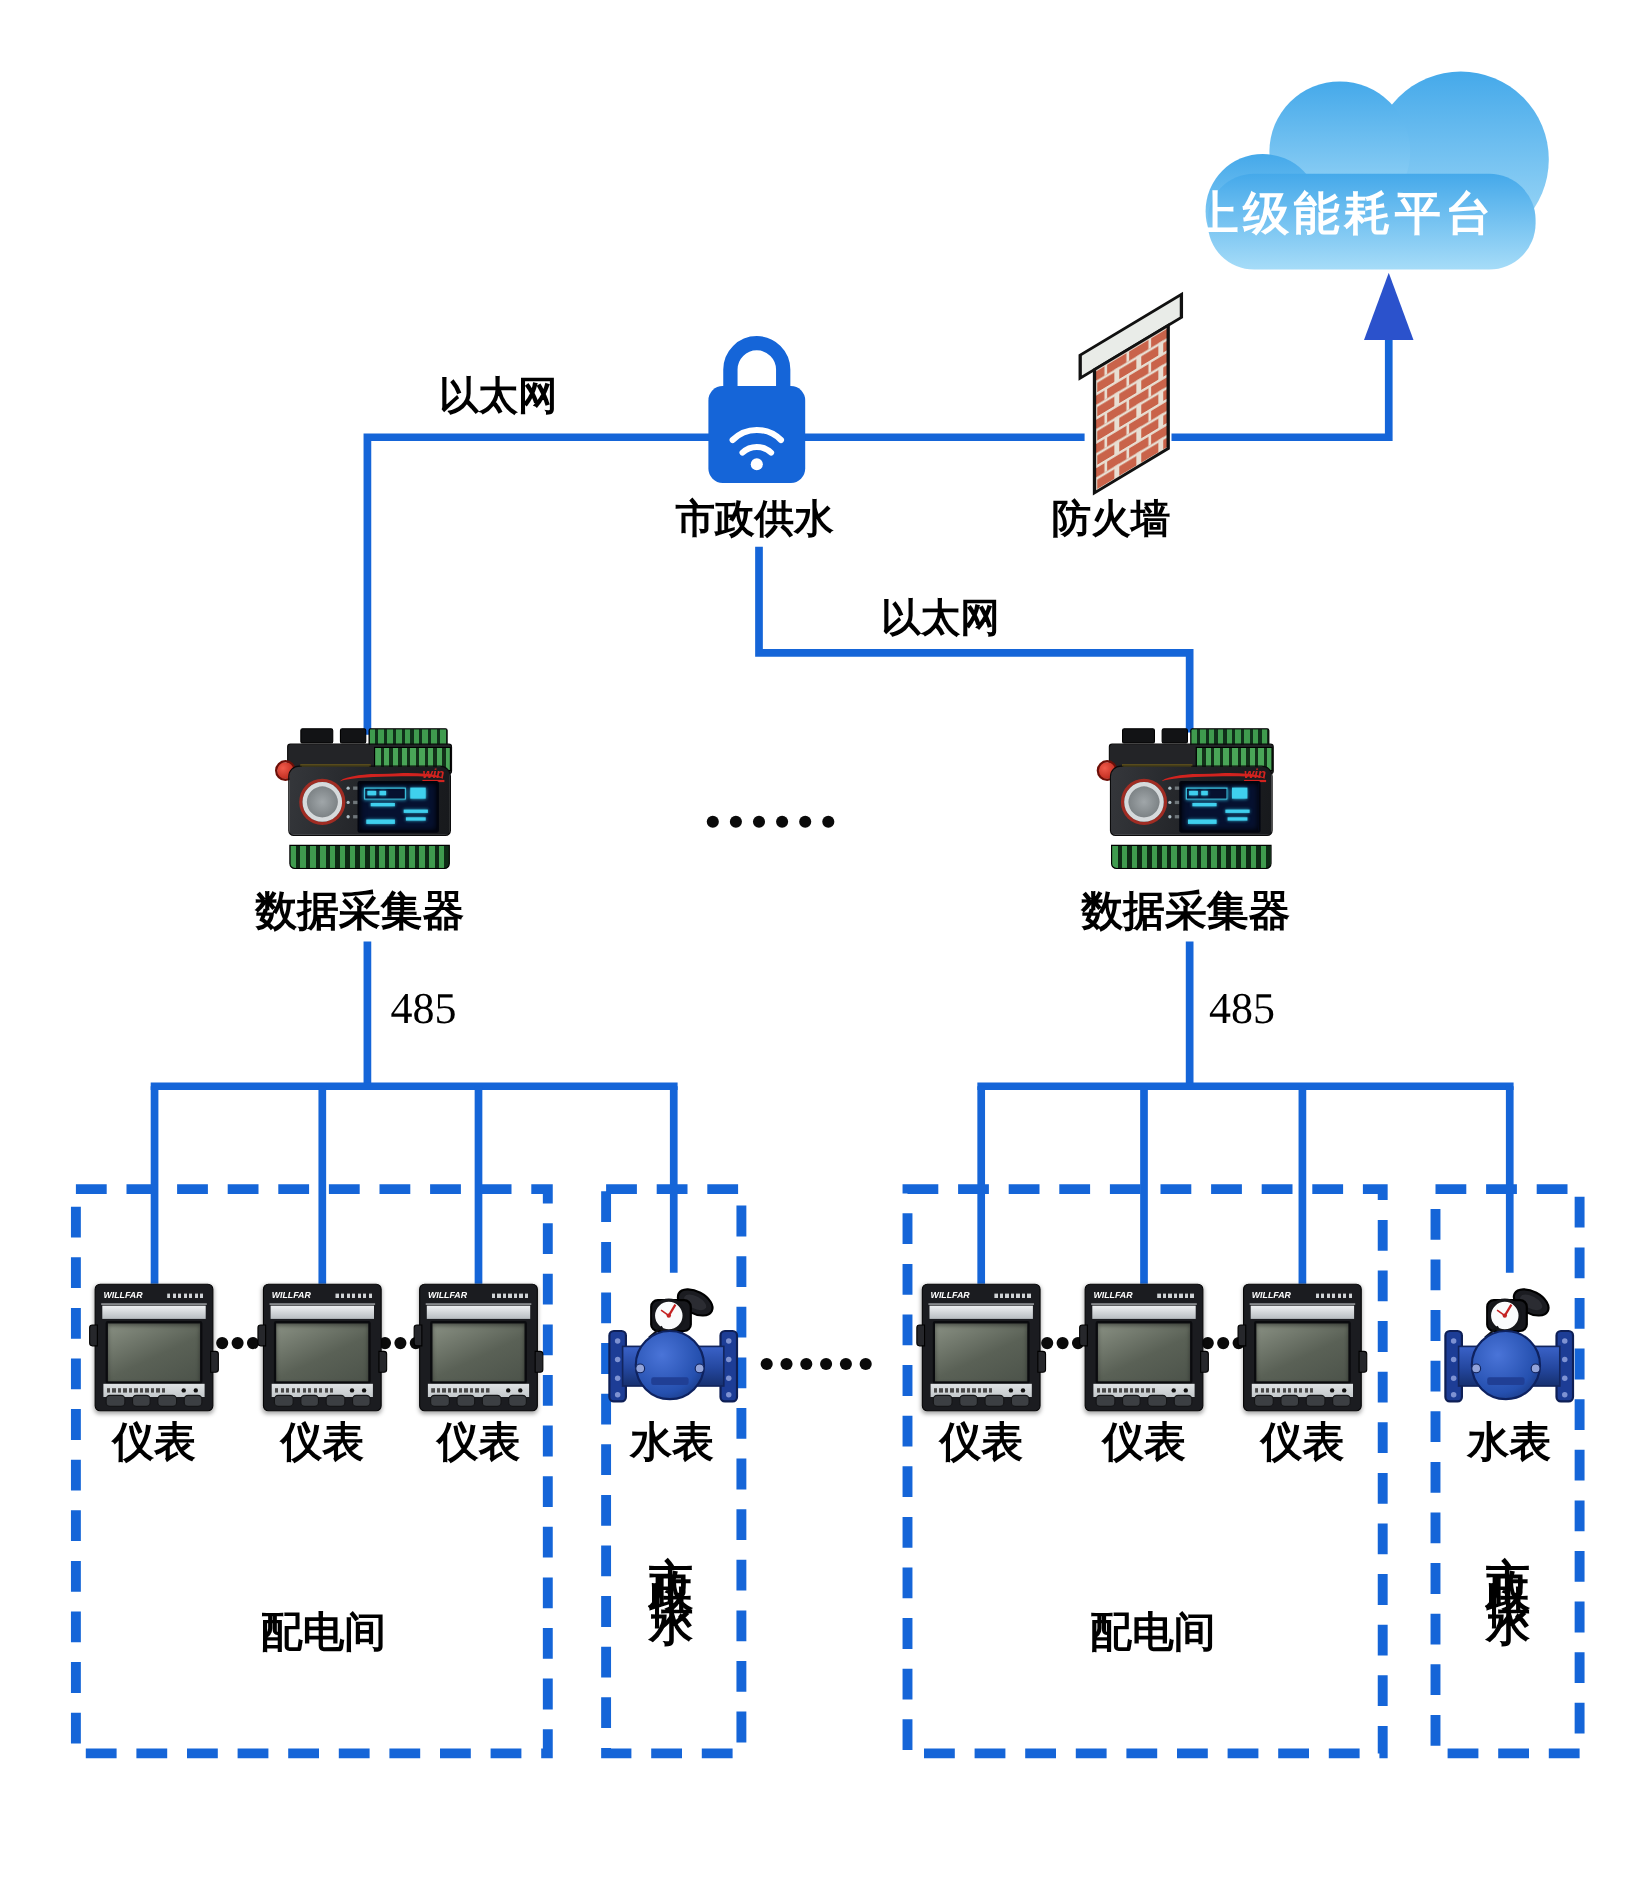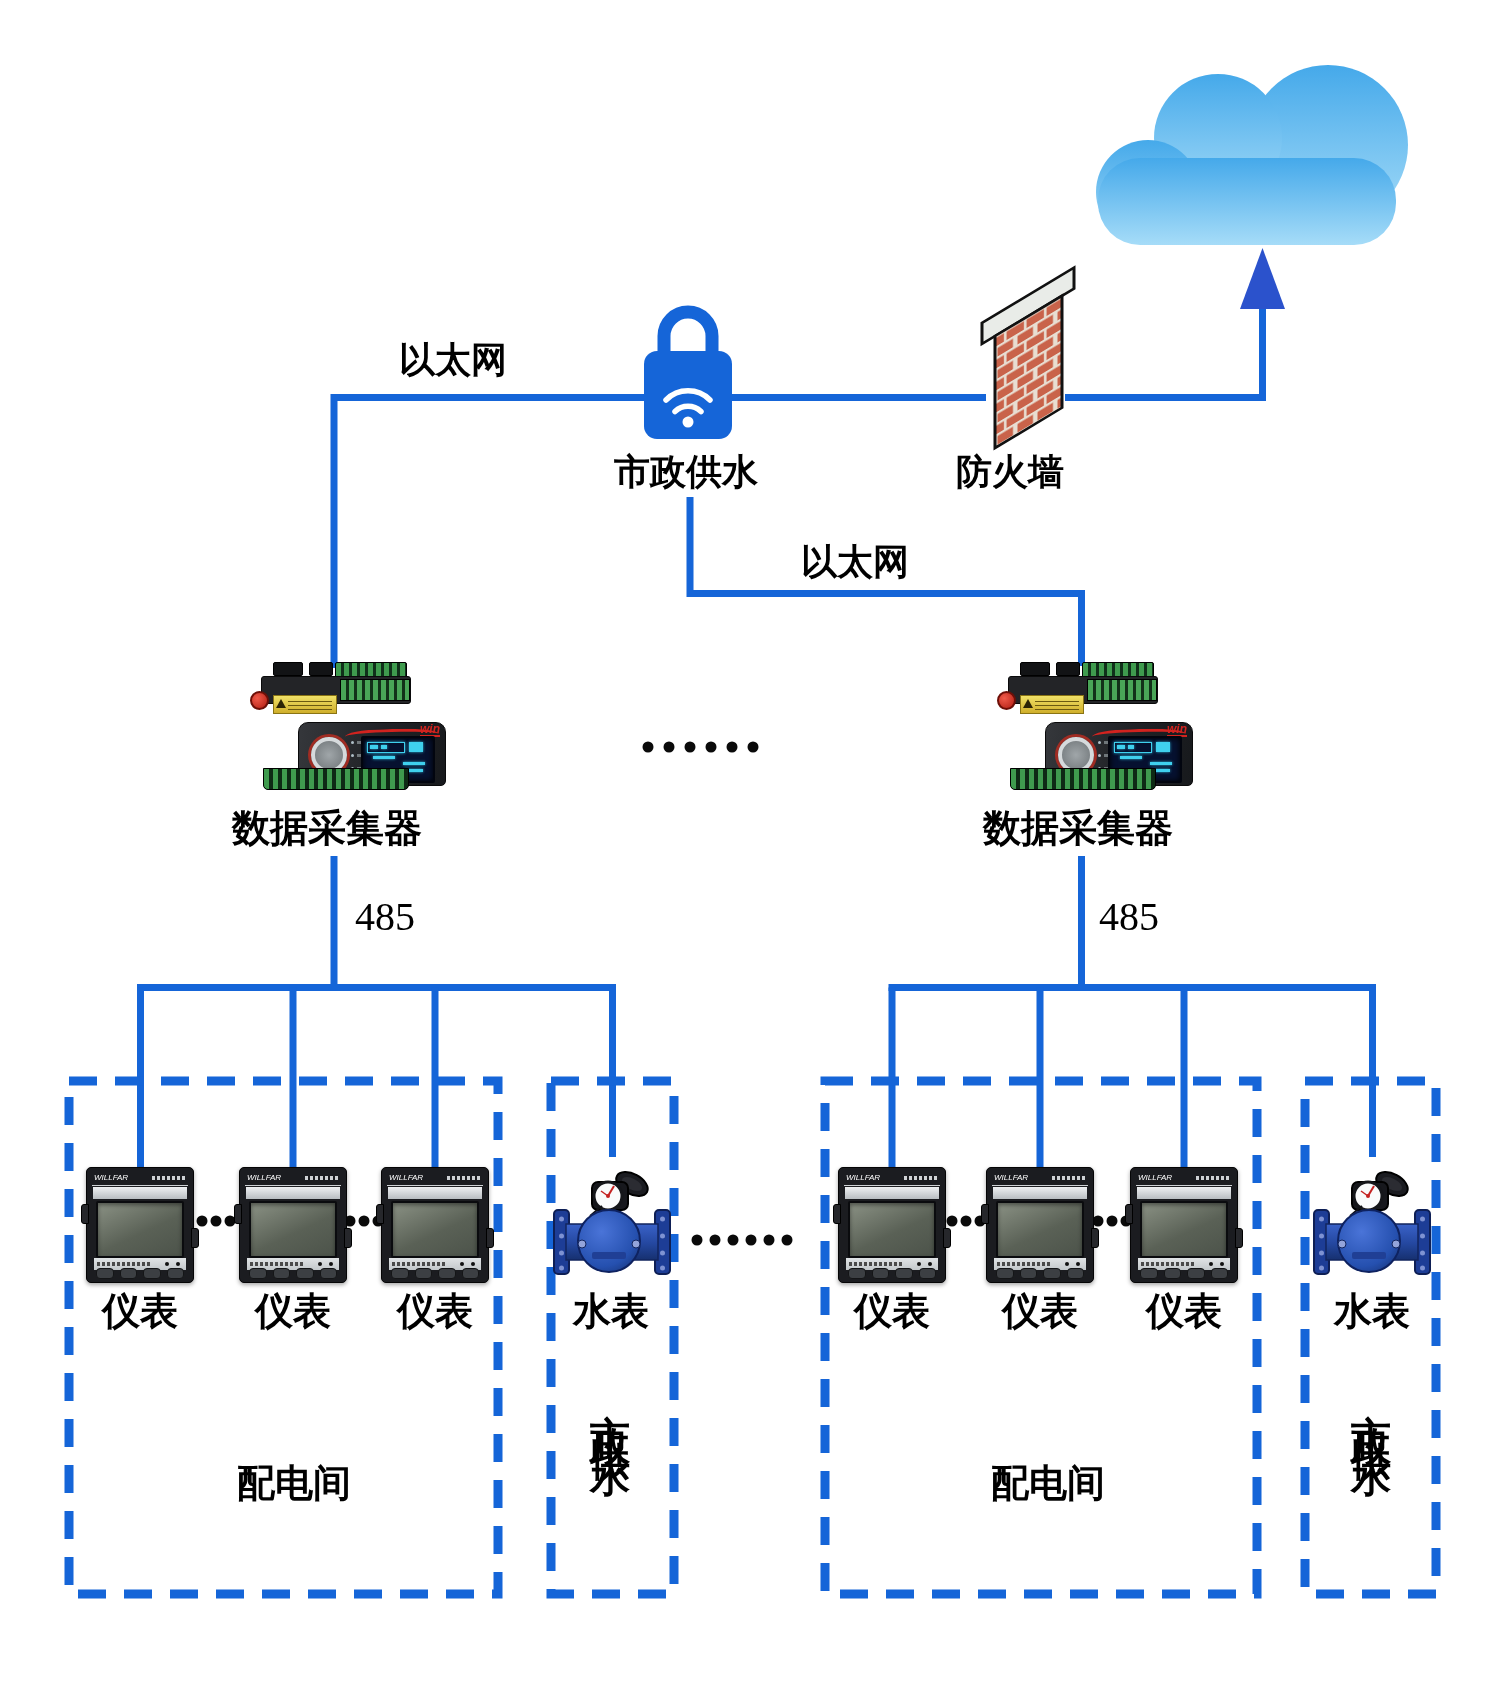--- a/index.html
+++ b/index.html
@@ -14,21 +14,21 @@
   .vert{writing-mode:vertical-rl;text-orientation:upright;letter-spacing:14px;font-size:40px;}
 
   
   .meter{position:absolute;width:108px;height:116px;z-index:4;}
   .m-body{position:absolute;inset:0;background:#1b1c20;border:1px solid #050506;border-radius:5px;
           box-shadow:0 2px 4px rgba(0,0,0,.35);}
   .m-tab{position:absolute;width:6px;height:18px;background:#26272b;border:1px solid #000;}
   .m-tab.l{left:-6px;top:36px;border-radius:3px 0 0 3px;}
   .m-tab.r{right:-6px;top:60px;border-radius:0 3px 3px 0;}
   .m-head{position:absolute;left:5px;right:5px;top:4px;height:13px;border-bottom:1px solid #cfd2d5;}
-  .m-logo{position:absolute;left:2px;top:1px;color:#fff;font-style:italic;font-weight:400;
+  .m-logo{position:absolute;left:2px;top:1px;color:#fff;font-style:italic;font-weight:700;
           font-size:8px;font-family:"Liberation Sans",sans-serif;letter-spacing:0;}
   .m-headbar{position:absolute;right:2px;top:4px;width:34px;height:4px;
           background:repeating-linear-gradient(90deg,#cfd2d5 0 3px,transparent 3px 5px);}
   .m-silver{position:absolute;left:6px;right:6px;top:19px;height:12px;
           background:linear-gradient(#eef0f2,#b8bdc1);}
   .m-lcd{position:absolute;left:9px;right:9px;top:33px;height:53px;border:2px solid #0a0b0e;border-radius:2px;
           background:linear-gradient(155deg,#8a9184,#5a6156 55%,#4c534a);box-shadow:inset 0 2px 4px rgba(0,0,0,.45);}
   .m-info{position:absolute;left:7px;right:7px;top:90px;height:12px;
           background:linear-gradient(#e0e3e5,#c3c8cb);}
   .m-infotext{position:absolute;left:3px;top:4px;width:58%;height:4px;
@@ -49,22 +49,22 @@
   .c-yellow{position:absolute;left:11px;top:18px;width:62px;height:17px;border:1px solid #8a7414;
           background:linear-gradient(#f1e268,#cfae2a);}
   .c-ylines{position:absolute;left:14px;top:3px;right:4px;height:11px;
           background:repeating-linear-gradient(0deg,#6b5a10 0 1px,transparent 1px 4px);}
   .c-ytri{position:absolute;left:2px;top:3px;width:0;height:0;border-left:5px solid transparent;
           border-right:5px solid transparent;border-bottom:9px solid #2c2505;}
   .c-term2{position:absolute;left:78px;top:17px;width:68px;height:20px;border:1px solid #000;
           background:#15341c repeating-linear-gradient(90deg,#49a557 0 5px,#123119 5px 8px);}
   .c-ant{position:absolute;left:-9px;top:29px;width:15px;height:15px;border-radius:50%;
           background:radial-gradient(circle at 35% 35%,#f05a4a,#b11d12);border:2px solid #6d0f08;}
-  .c-face{position:absolute;left:3px;top:60px;width:146px;height:62px;border-radius:10px 10px 5px 5px;
-          background:linear-gradient(100deg,#35373b,#202226 55%,#17191c);border:1px solid #0a0a0b;margin-left:36px;}
+  .c-face{position:absolute;left:3px;top:34px;width:146px;height:62px;border-radius:10px 10px 5px 5px;
+          background:linear-gradient(100deg,#35373b,#202226 55%,#17191c);border:1px solid #0a0a0b;}
   .c-btn{position:absolute;left:12px;top:14px;width:28px;height:28px;border-radius:50%;
           border:4px solid #d6dadc;background:radial-gradient(#a0a6a9,#6f7578);
           box-shadow:0 0 0 3px #a02c23;}
   .c-led{position:absolute;left:52px;height:3px;width:3px;border-radius:50%;background:#aebec6;}
   .c-ledbar{position:absolute;left:58px;height:3px;width:13px;background:#6f767a;}
   .c-swoosh{position:absolute;left:46px;top:6px;width:94px;height:10px;border-top:3px solid #d2231f;
           border-radius:50% / 8px;transform:rotate(-1.5deg);}
   .c-win{position:absolute;right:5px;top:0px;color:#d2231f;font:italic 800 12px "Liberation Sans",sans-serif;
           border-bottom:2px solid #d2231f;line-height:12px;}
   .c-lcd{position:absolute;left:62px;top:13px;width:70px;height:43px;background:#061130;
@@ -173,20 +173,21 @@
 
       <circle cx="697" cy="1240" r="5.5"></circle>
         <circle cx="715" cy="1240" r="5.5"></circle>
         <circle cx="733" cy="1240" r="5.5"></circle>
       <circle cx="751" cy="1240" r="5.5"></circle>
         <circle cx="769" cy="1240" r="5.5"></circle>
         <circle cx="787" cy="1240" r="5.5"></circle>
     </g>
   </svg>
 
+  <div class="lbl cloud-lbl f42" style="left:1222px;top:166px;">上级能耗平台</div>
   <div class="lbl f36" style="left:453px;top:336px;">以太网</div>
   <div class="lbl f36" style="left:686px;top:448px;">市政供水</div>
   <div class="lbl f36" style="left:1010px;top:448px;">防火墙</div>
   <div class="lbl f36" style="left:855px;top:538px;">以太网</div>
 
   <div class="lbl f38" style="left:327px;top:803px;">数据采集器</div>
   <div class="lbl f38" style="left:1078px;top:803px;">数据采集器</div>
   <div class="lbl num" style="left:385px;top:893px;">485</div>
   <div class="lbl num" style="left:1129px;top:893px;">485</div>
 

